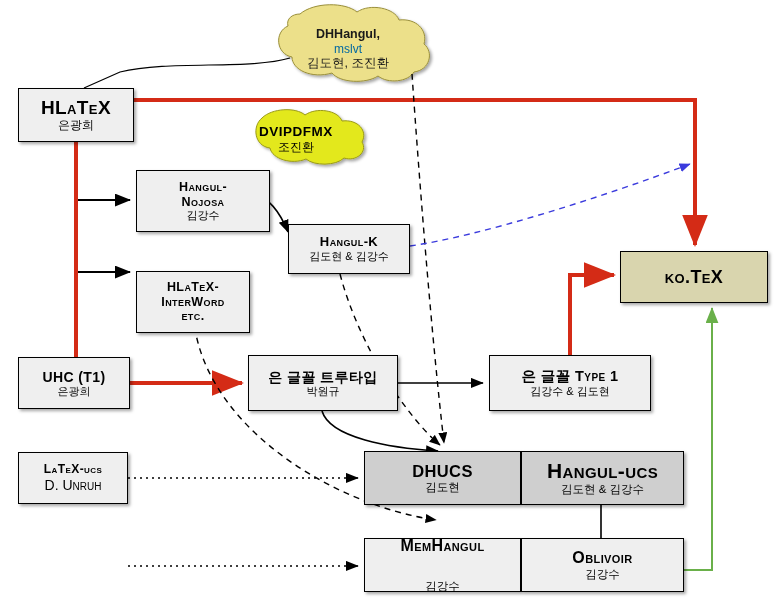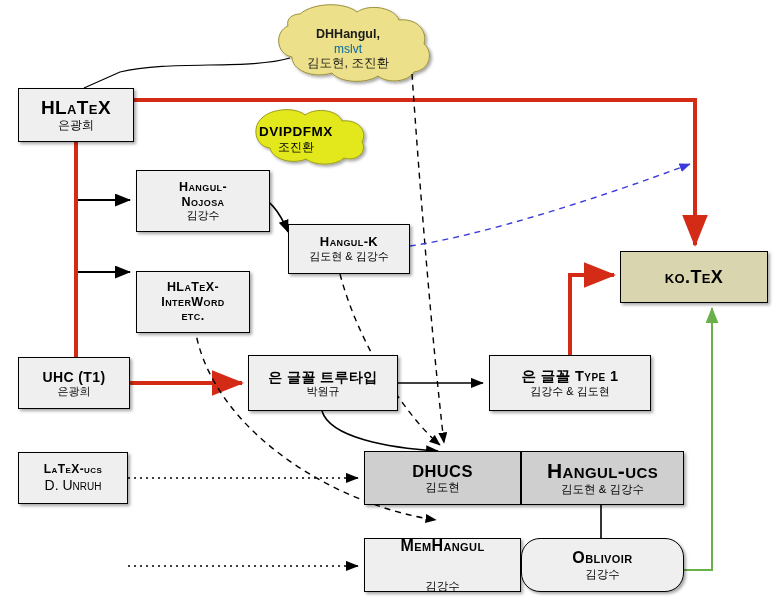--- a/index.html
+++ b/index.html
@@ -100,21 +100,21 @@
     left: 521px; top: 451px; width: 163px; height: 54px;
     background: #cfcfcf;
   }
   #n-hangulucs .t1 { font-size: 21px; }
   #n-hangulucs .t2 { font-size: 11.5px; }
 
   #n-memhangul { left: 364px; top: 538px; width: 157px; height: 54px; gap: 24px; }
   #n-memhangul .t1 { font-size: 16px; }
   #n-memhangul .t2 { font-size: 11.5px; }
 
-  #n-oblivoir { left: 521px; top: 538px; width: 163px; height: 54px; border-radius: 19px; }
+  #n-oblivoir { left: 521px; top: 538px; width: 163px; height: 54px; }
   #n-oblivoir .t1 { font-size: 16px; }
   #n-oblivoir .t2 { font-size: 11.5px; }
 
   .cloud-label {
     position: absolute;
     display: flex;
     flex-direction: column;
     align-items: center;
     justify-content: center;
     text-align: center;

